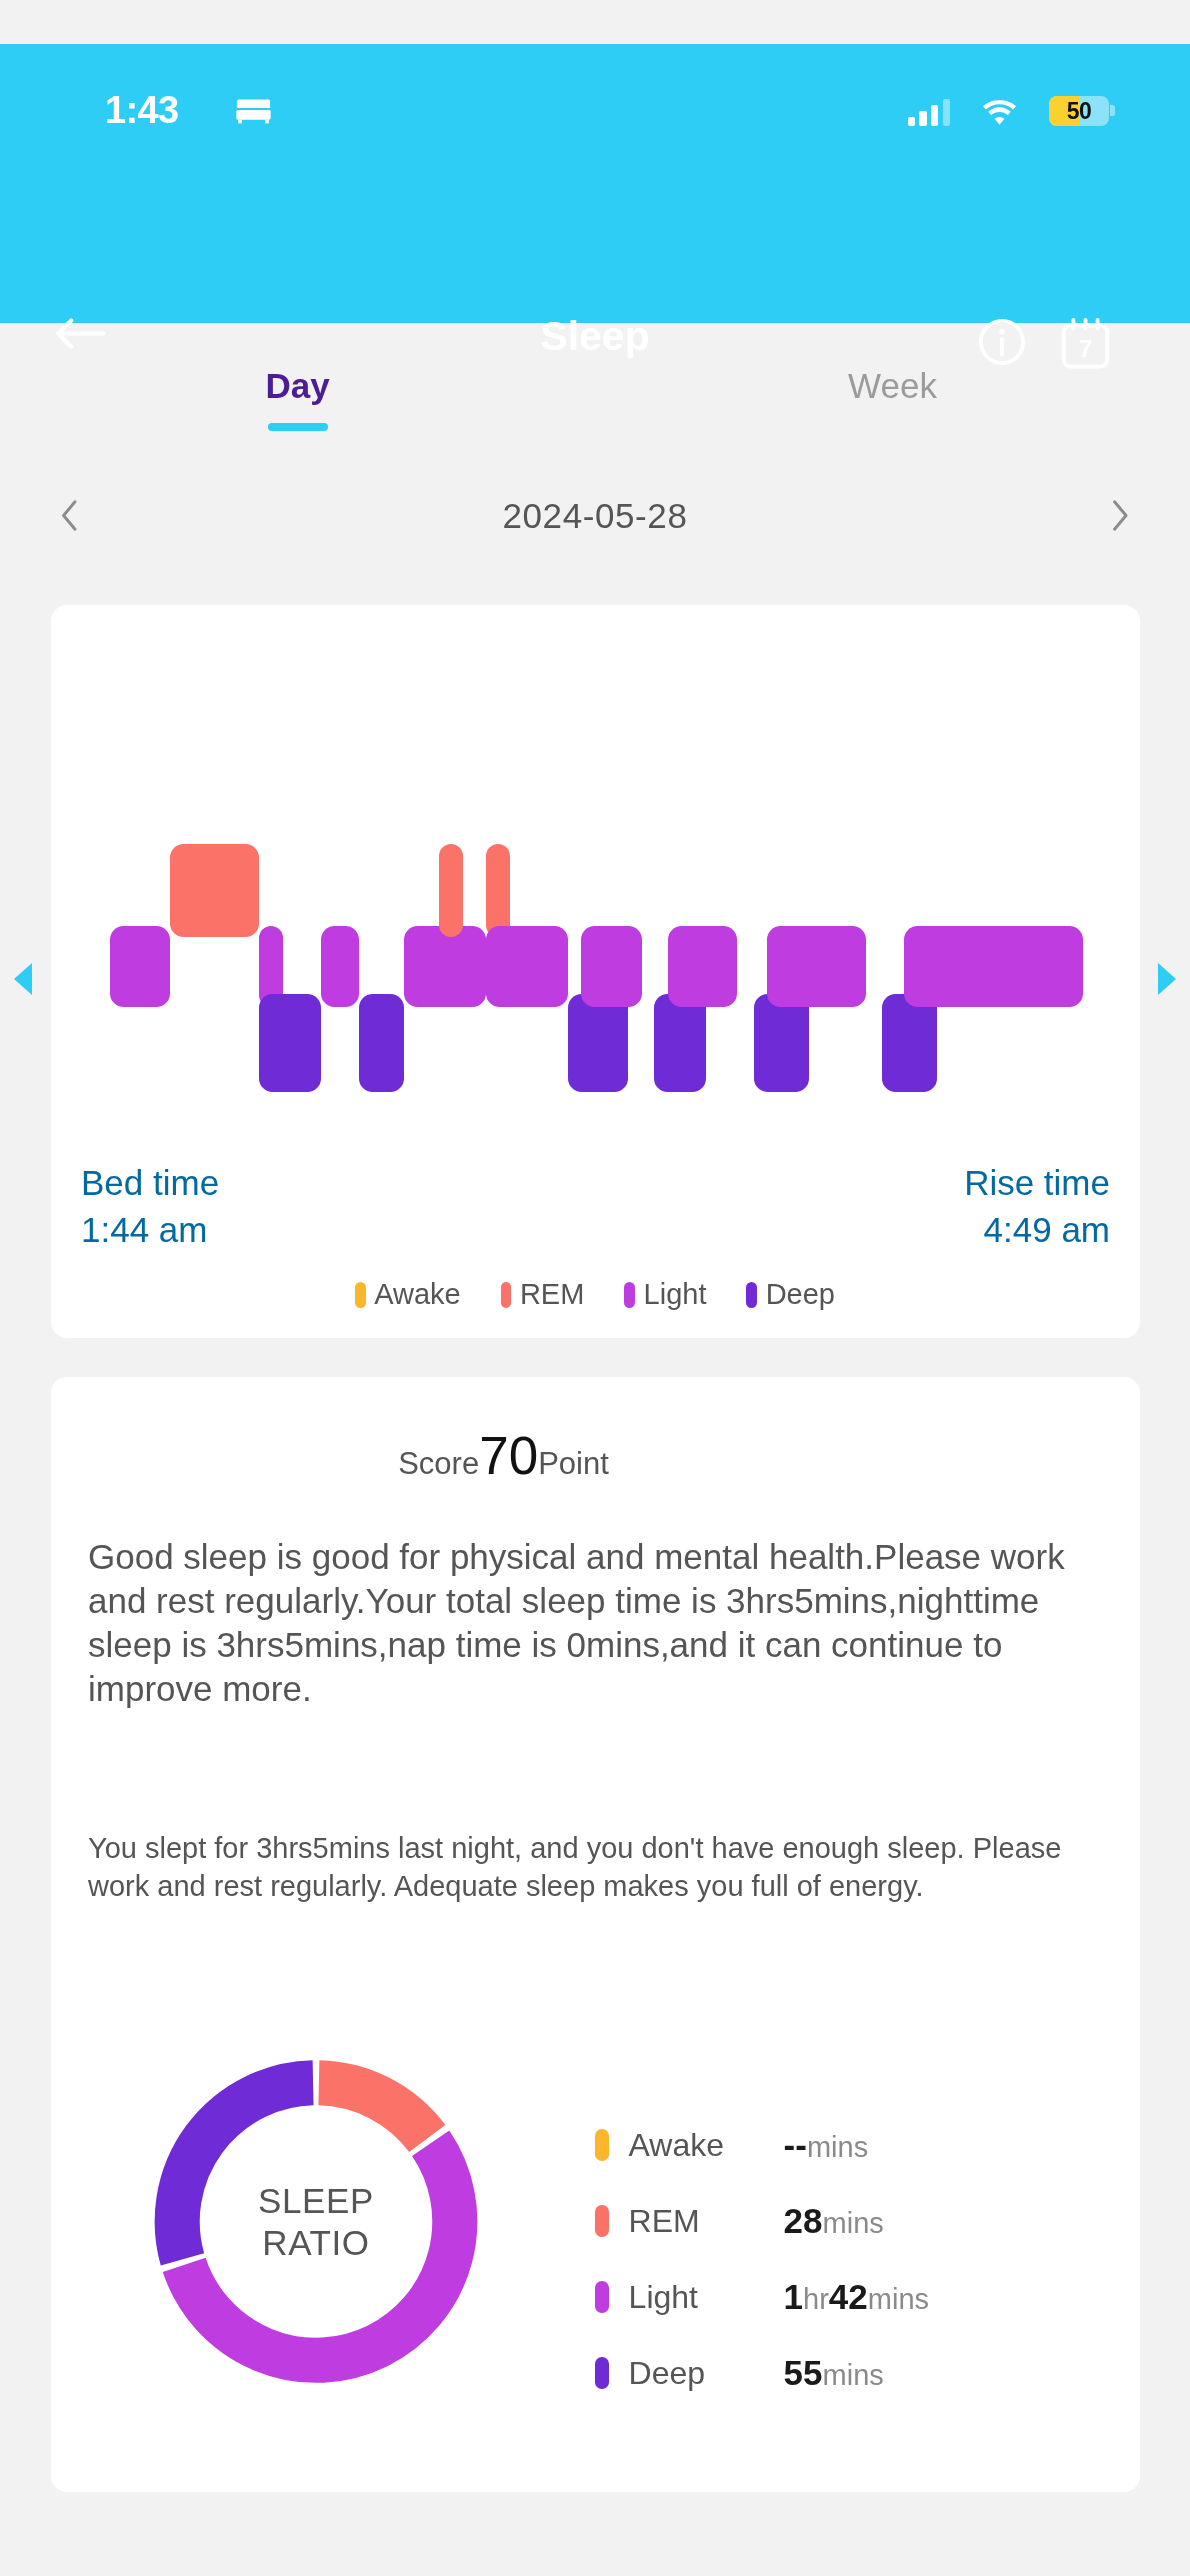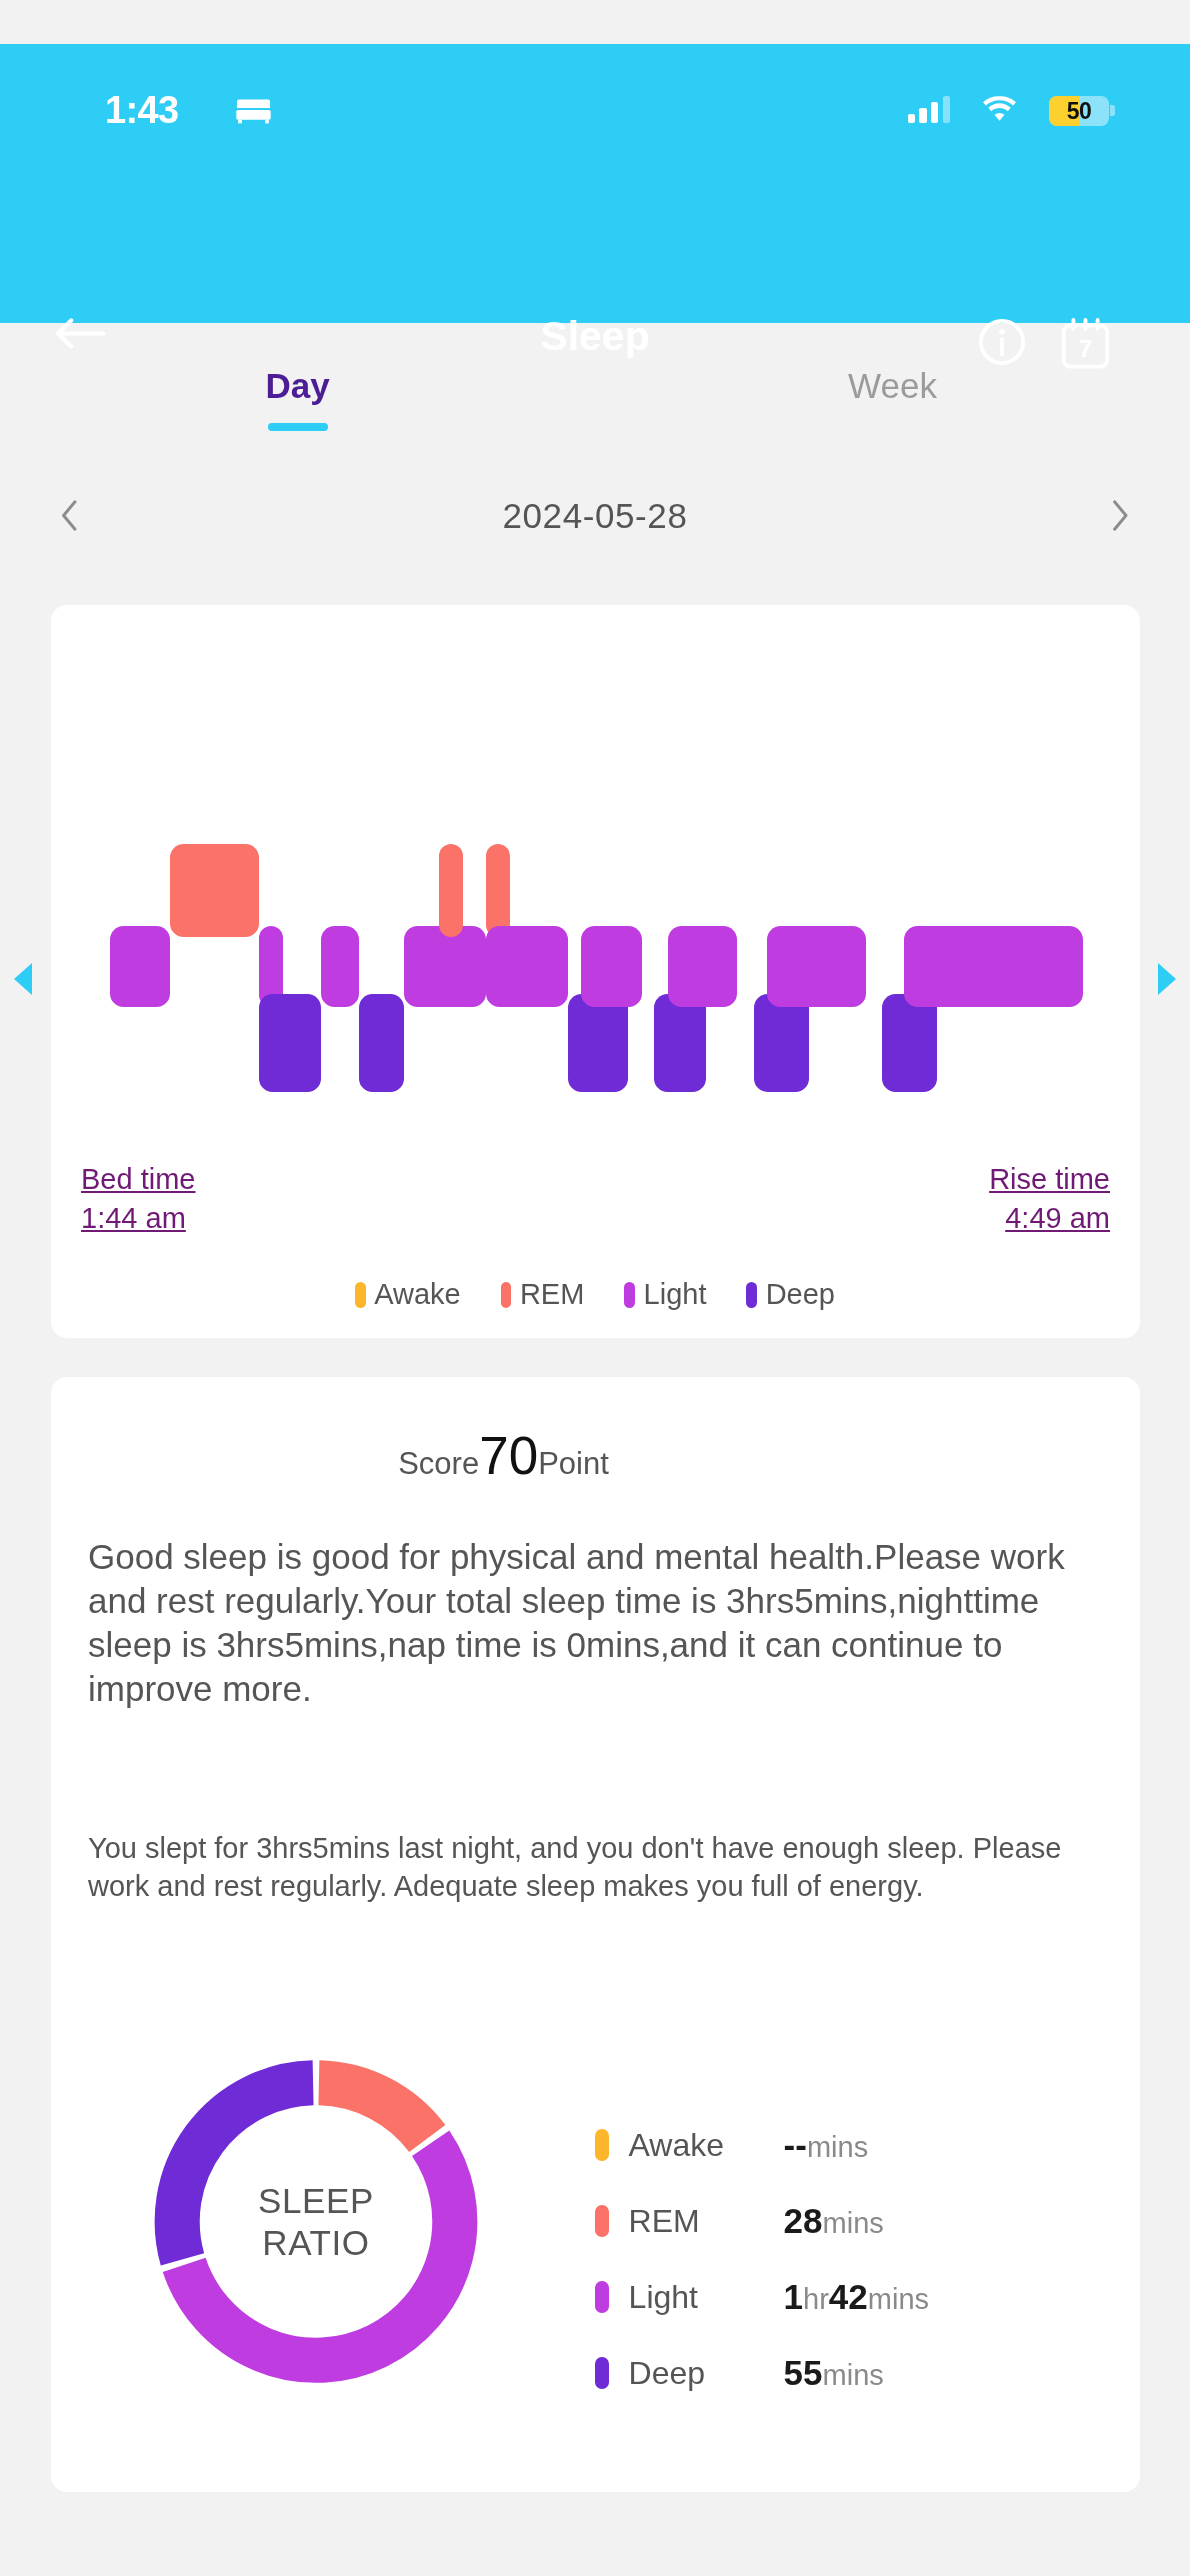--- a/index.html
+++ b/index.html
@@ -15,21 +15,21 @@
   
   .statusbar {
     position:absolute; top:0; left:0; width:1190px; height:102px;
     background:#2ecdf5;
   }
   .sb-time {
     position:absolute; left:105px; top:45px;
     font-size:38px; font-weight:700; color:#ffffff; letter-spacing:-0.6px;
   }
   .sb-bed-icon { position:absolute; left:236px; top:53px; width:35px; height:27px; }
-  .sb-right { position:absolute; right:81px; top:52px; display:flex; align-items:flex-start; gap:33px; }
+  .sb-right { position:absolute; right:81px; top:52px; display:flex; align-items:flex-end; gap:33px; }
   .signal { display:flex; align-items:flex-end; gap:4.3px; height:27px; }
   .signal i { display:block; width:7.4px; background:#ffffff; border-radius:1.9px; }
   .signal i:nth-child(1){ height:8.7px; }
   .signal i:nth-child(2){ height:15px; }
   .signal i:nth-child(3){ height:21px; }
   .signal i:nth-child(4){ height:27px; opacity:.42; }
   .wifi { width:33px; height:26px; }
   .battery {
     position:relative; width:60px; height:30px;
     border-radius:8px; background:rgba(255,255,255,.45);
@@ -124,21 +124,21 @@
   .hypno {
     position:absolute; left:110px; top:800px; width:972px; height:248px;
   }
   .seg { position:absolute; border-radius:13.6px; }
 
   
   .bedrise {
     position:absolute; top:1116px; left:81px; width:1029px;
     display:flex; justify-content:space-between;
   }
-  .bedrise .col { font-size:29px; color:#701a75; line-height:1.33;text-decoration:underline; }
+  .bedrise .col { font-size:35px; color:#0369a1; line-height:1.33; }
   .bedrise .col.right { text-align:right; }
 
   
   .chart-legend {
     position:absolute; top:1234px; left:0; width:1190px;
     display:flex; justify-content:center; align-items:center; gap:40px;
   }
   .lg { display:flex; align-items:center; gap:8.7px; }
   .lg .dot { width:10.5px; height:26px; border-radius:5.6px; }
   .lg .txt { font-size:29px; color:#555; }

